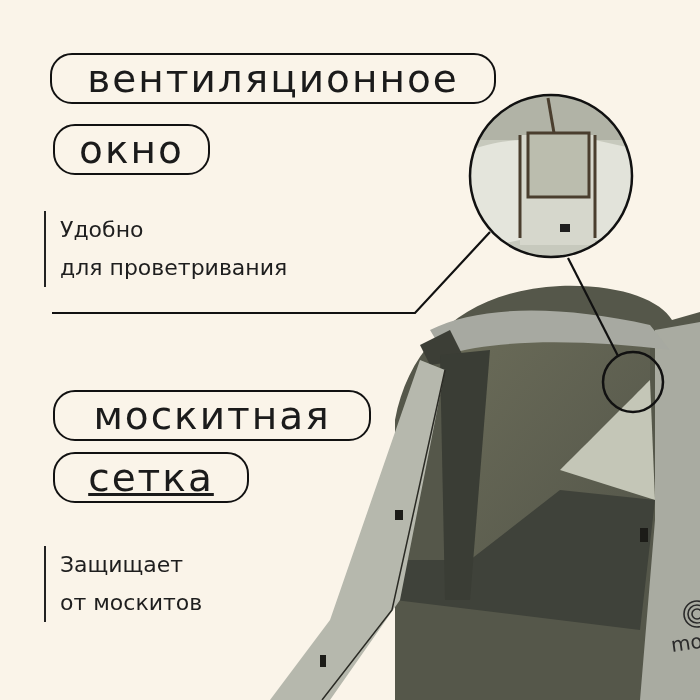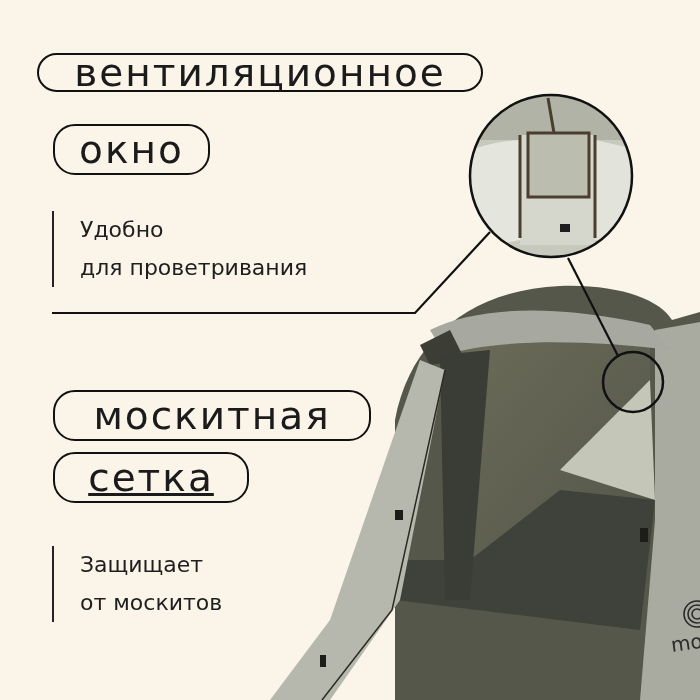--- a/index.html
+++ b/index.html
@@ -1,18 +1,18 @@
 <!DOCTYPE html>
 <html><head>
 <meta charset="utf-8">
 <style>
   html,body{margin:0;padding:0;}
   body{width:700px;height:700px;overflow:hidden;background:#FAF4E9;position:relative;font-family:"DejaVu Sans","Liberation Sans",sans-serif;color:#1b1b1b;}
   .pill{position:absolute;border:2px solid #111;border-radius:22px;box-sizing:border-box;display:flex;align-items:center;justify-content:center;font-size:39px;letter-spacing:2px;line-height:1;background:transparent;}
-  .desc{position:absolute;left:52px;border-left:2px solid #222;padding-left:26px;font-size:22px;line-height:38px;color:#1e1e1e;}
+  .desc{position:absolute;left:44px;border-left:2px solid #222;padding-left:14px;font-size:22px;line-height:38px;color:#1e1e1e;}
   svg.art{position:absolute;left:0;top:0;}
 </style>
 </head>
 <body>
 
 <svg class="art" width="700" height="700" viewBox="0 0 700 700">
   <defs>
     <clipPath id="magclip">
         <circle cx="551" cy="176" r="81"></circle>
       </clipPath>
@@ -65,21 +65,21 @@
     <rect x="520" y="135" width="75" height="110" fill="#d6d7cc"></rect>
     <rect x="528" y="133" width="61" height="64" fill="#bbbdae" stroke="#4a3e2e" stroke-width="3"></rect>
     <line x1="520" y1="135" x2="520" y2="238" stroke="#4a3e2e" stroke-width="3"></line>
     <line x1="595" y1="135" x2="595" y2="238" stroke="#4a3e2e" stroke-width="3"></line>
     <line x1="548" y1="98" x2="554" y2="133" stroke="#4a3e2e" stroke-width="3"></line>
     <rect x="560" y="224" width="10" height="8" fill="#1e1e1e"></rect>
   </g>
   <circle cx="551" cy="176" r="81" fill="none" stroke="#111" stroke-width="2.5"></circle>
 </svg>
 
-<div class="pill" style="left:37px;top:53px;width:446px;height:39px;">вентиляционное</div>
+<div class="pill" style="left:50px;top:53px;width:446px;height:51px;">вентиляционное</div>
 <div class="pill" style="left:53px;top:124px;width:157px;height:51px;">окно</div>
 <div class="desc" style="top:211px;">
   <div>Удобно</div>
   <div>для проветривания</div>
 </div>
 
 <div class="pill" style="left:53px;top:390px;width:318px;height:51px;">москитная</div>
 <div class="pill" style="left:53px;top:452px;width:196px;height:51px;text-decoration:underline;">сетка</div>
 <div class="desc" style="top:546px;">
   <div>Защищает</div>

